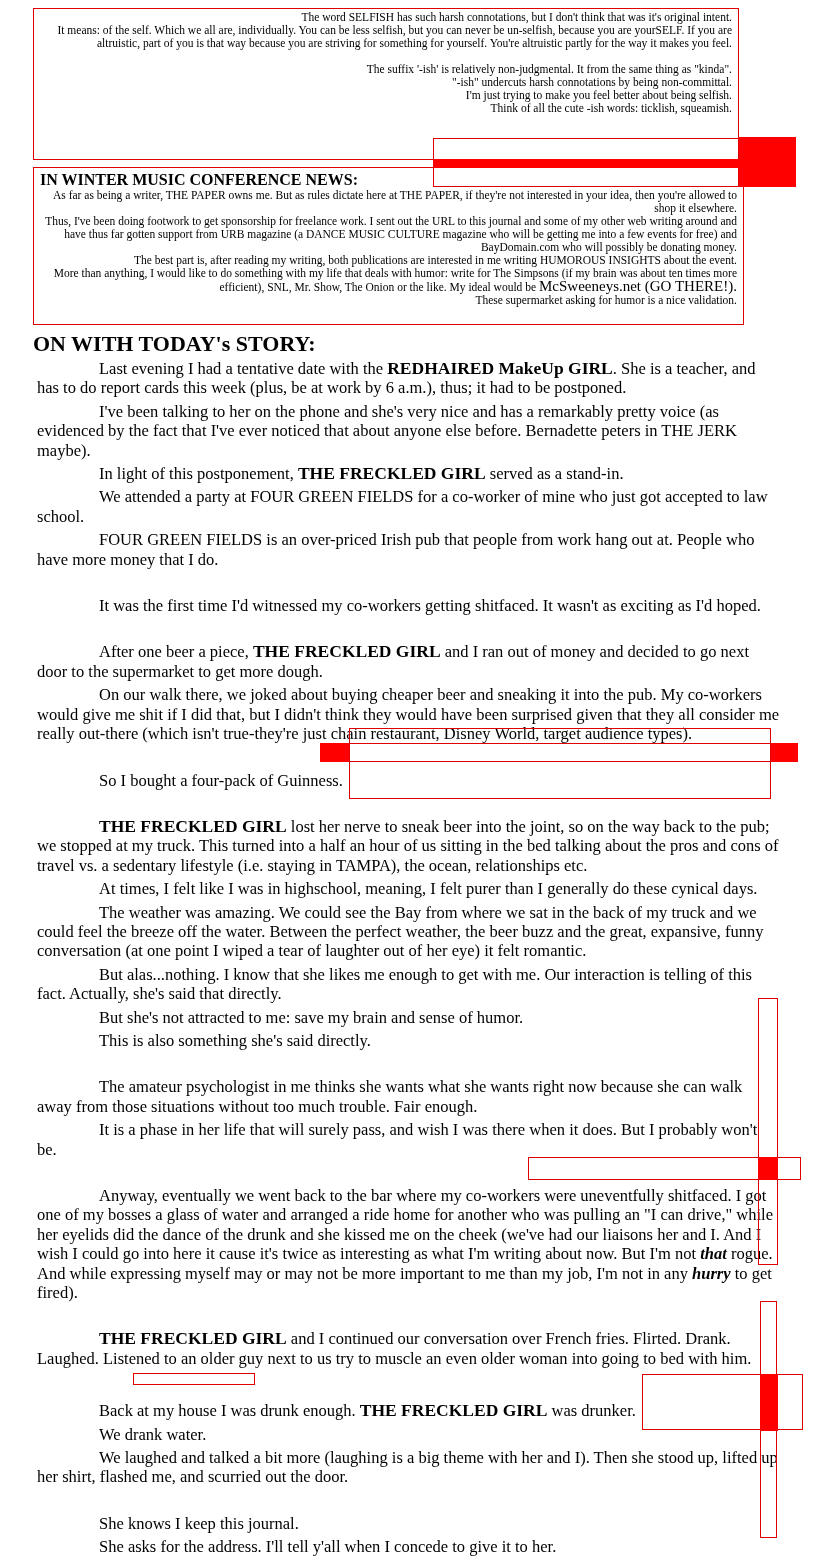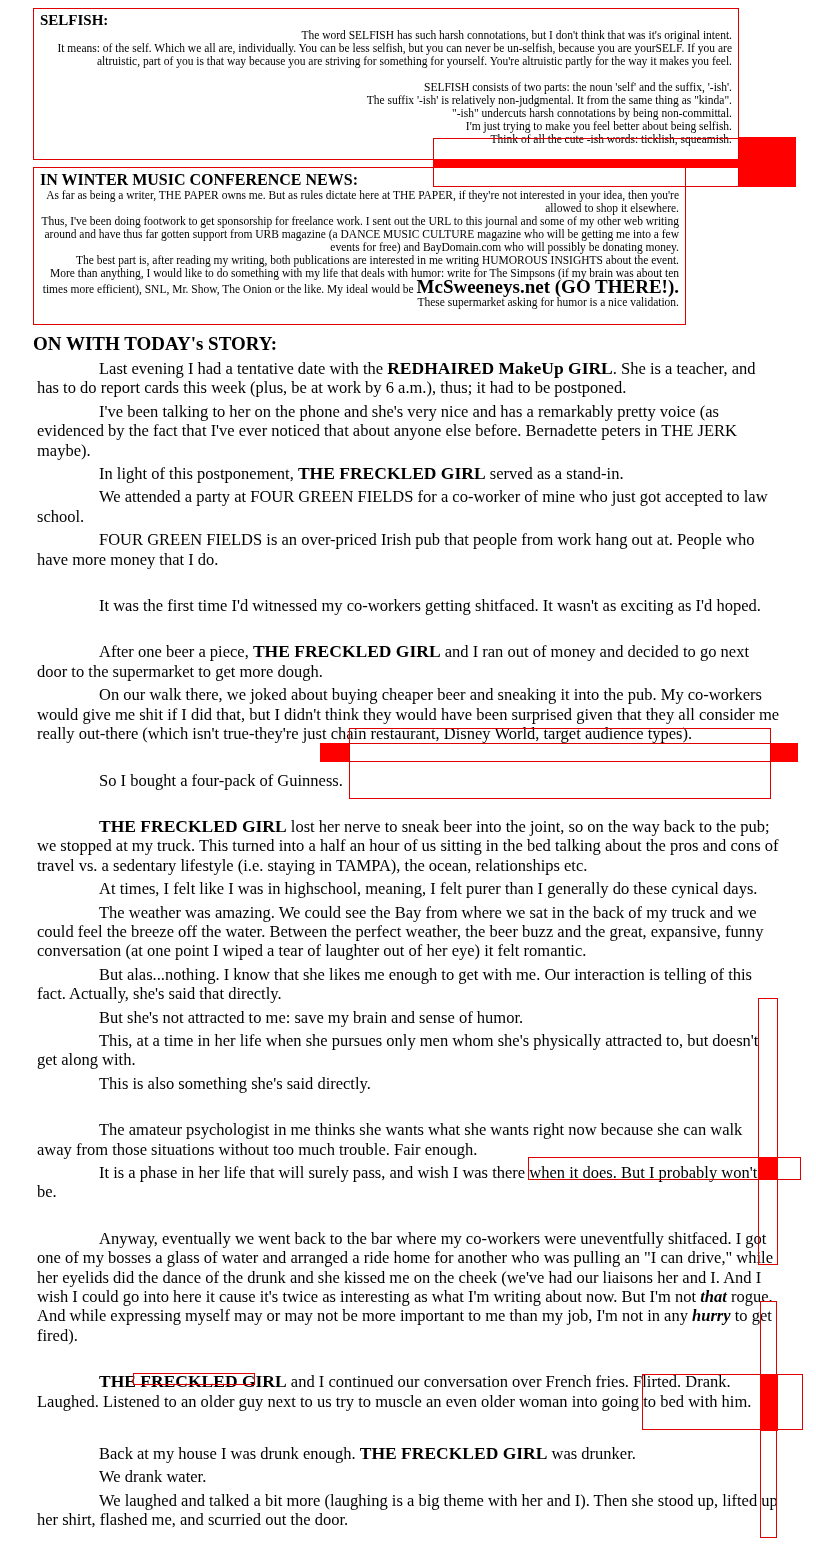--- a/index.html
+++ b/index.html
@@ -3,30 +3,30 @@
 <meta charset="utf-8">
 <style>
   * { box-sizing: border-box; }
   html,body { margin:0; padding:0; background:#fff; }
   body { font-family: "Liberation Serif", "DejaVu Serif", serif; color:#000; }
   .page { position:relative; width:816px; height:1560px; background:#fff; overflow:hidden; }
 
   
   .rbox { position:absolute; border:1px solid #e00000; background:#fff; padding:2px 6px 2px 6px; overflow:hidden; }
   .box-selfish { left:33px; top:8px;   width:706px; height:152px; }
-  .box-wmc     { left:33px; top:167px; width:653px; height:158px; }
+  .box-wmc     { left:33px; top:167px; width:711px; height:158px; }
   .box-heading { font-weight:bold; font-size:15px; line-height:18px; }
   .box-wmc .box-heading { font-size:16px; line-height:19px; }
   .bline { font-size:11.5px; line-height:13px;text-align:right; }
   .bline.bempty { height:13px; }
-  .s-wb { font-weight:bold; font-size:19px; }
+  .s-wb { font-weight:normal; font-size:15px; }
 
   
   .story { position:absolute; left:33px; top:333px; width:752px; }
-  .story-heading { font-size:19px; font-weight:bold; line-height:22px; margin:0 0 3px 0; }
+  .story-heading { font-size:22px; font-weight:bold; line-height:22px; margin:0 0 3px 0; }
   .sp-p { margin:4px; font-size:16.5px; line-height:19.4px; text-indent:62px; }
   .s-n  { }
   .s-b  { font-weight:bold; font-size:17.5px; }
   .s-bi { font-weight:bold; font-style:italic; }
 
   
   .deco { position:absolute; }
   .d-border { border:1px solid #e00000; background:transparent; }
   .d-fill   { background:#ff0000; }
 
@@ -48,26 +48,24 @@
   .deco-d-sq   { left:760px; top:1374px; width:18px;  height:57px;  }
 
   .deco-e-thin { left:133px; top:1373px; width:122px; height:12px; }
 </style>
 </head>
 <body>
 
 <div class="page">
 
   <div class="rbox box-selfish">
-    <div class="box-heading">SELFISH:</div>
     <div id="selfish-body">
         <div class="bline">The word SELFISH has such harsh connotations, but I don't think that was it's original intent.</div>
         <div class="bline">It means: of the self. Which we all are, individually. You can be less selfish, but you can never be un-selfish, because you are yourSELF. If you are altruistic, part of you is that way because you are striving for something for yourself. You're altruistic partly for the way it makes you feel.</div>
         <div class="bline bempty"></div>
-        <div class="bline">SELFISH consists of two parts: the noun 'self' and the suffix, '-ish'.</div>
         <div class="bline">The suffix '-ish' is relatively  non-judgmental. It from the same thing as "kinda".</div>
         <div class="bline">"-ish" undercuts harsh connotations by being non-committal.</div>
         <div class="bline">I'm just trying to make you feel better about being selfish.</div>
         <div class="bline">Think of all the cute -ish words: ticklish, squeamish.</div>
       </div>
   </div>
 
   <div class="rbox box-wmc">
     <div class="box-heading">IN WINTER MUSIC CONFERENCE NEWS:</div>
     <div id="wmc-body">
@@ -93,21 +91,20 @@
         <p class="sp-p"><span class="s-n">After one beer a piece, </span><span class="s-b">THE FRECKLED GIRL</span><span class="s-n"> and I ran out of money and decided to go next door to the supermarket to get more dough.</span></p>
         <p class="sp-p"><span class="s-n">On our walk there, we joked about buying cheaper beer and sneaking it into the pub. My co-workers would give me shit if I did that, but I didn't think they would have been surprised given that they all consider me really out-there (which isn't true-they're just chain restaurant, Disney World, target audience types).</span></p>
         <div style="height: 19px;"></div>
         <p class="sp-p"><span class="s-n">So I bought a four-pack of Guinness.</span></p>
         <div style="height: 19px;"></div>
         <p class="sp-p"><span class="s-b">THE FRECKLED GIRL</span><span class="s-n"> lost her nerve to sneak beer into the joint, so on the way back to the pub; we stopped at my truck. This turned into a half an hour of us sitting in the bed talking about the pros and cons of travel vs. a sedentary lifestyle (i.e. staying in TAMPA), the ocean, relationships etc.</span></p>
         <p class="sp-p"><span class="s-n">At times, I felt like I was in highschool, meaning, I felt purer than I generally do these cynical days.</span></p>
         <p class="sp-p"><span class="s-n">The weather was amazing.  We could see the Bay from where we sat in the back of my truck and we could feel the breeze off the water. Between the perfect weather, the beer buzz and the great, expansive, funny conversation (at one point I wiped a tear of laughter out of her eye) it felt romantic.</span></p>
         <p class="sp-p"><span class="s-n">But alas...nothing. I know that she likes me enough to get with me. Our interaction is telling of this fact. Actually, she's said that directly.</span></p>
         <p class="sp-p"><span class="s-n">But she's not attracted to me: save my brain and sense of humor.</span></p>
-        <p class="sp-p"><span class="s-n">This, at a time in her life when she pursues only men whom she's physically attracted to, but doesn't get along with.</span></p>
         <p class="sp-p"><span class="s-n">This is also something she's said directly.</span></p>
         <div style="height: 19px;"></div>
         <p class="sp-p"><span class="s-n">The amateur psychologist in me thinks she wants what she wants right now because she can walk away from those situations without too much trouble. Fair enough.</span></p>
         <p class="sp-p"><span class="s-n">It is a phase in her life that will surely pass, and wish I was there when it does. But I probably won't be.</span></p>
         <div style="height: 19px;"></div>
         <p class="sp-p"><span class="s-n">Anyway, eventually we went back to the bar where my co-workers were uneventfully shitfaced. I got one of my bosses a glass of water and arranged a ride home for another who was pulling an "I can drive," while her eyelids did the dance of the drunk and she kissed me on the cheek (we've had our liaisons her and I. And I wish I could go into here it cause it's twice as interesting as what I'm writing about now. But I'm not </span><span class="s-bi">that</span><span class="s-n"> rogue. And while expressing myself may or may not be more important to me than my job, I'm not in any </span><span class="s-bi">hurry</span><span class="s-n"> to get fired).</span></p>
         <div style="height: 19px;"></div>
         <p class="sp-p"><span class="s-b">THE FRECKLED GIRL</span><span class="s-n"> and I continued our conversation over French fries. Flirted. Drank. Laughed. Listened to an older guy next to us try to muscle an even older woman into going to bed with him.</span></p>
         <div style="height: 25px;"></div>
         <p class="sp-p"><span class="s-n">Back at my house I was drunk enough. </span><span class="s-b">THE FRECKLED GIRL</span><span class="s-n"> was drunker.</span></p>

